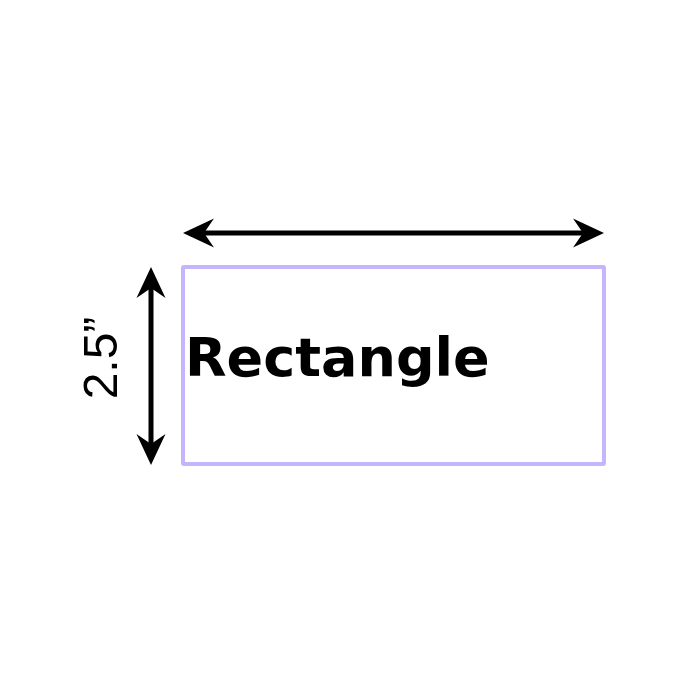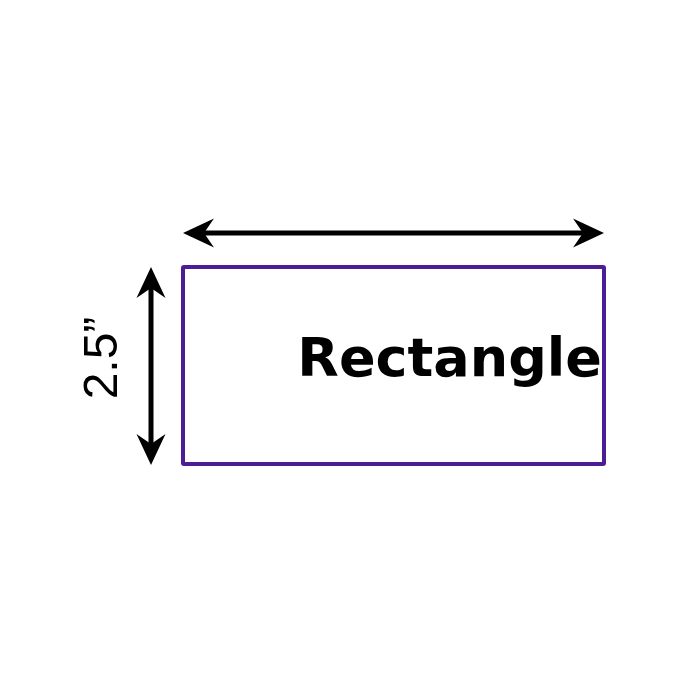--- a/index.html
+++ b/index.html
@@ -23,26 +23,26 @@
     height: 700px;
     pointer-events: none;
   }
   .rect-shape {
     position: absolute;
     left: 181px;
     top: 265px;
     width: 425px;
     height: 201px;
     box-sizing: border-box;
-    border: 4px solid #4c1d95;
+    border: 4px solid #c4b5fd;
     border-radius: 3px;
     background: #ffffff;
     display: flex;
     align-items: center;
-    justify-content: flex-end;
+    justify-content: flex-start;
   }
   .rect-label {
     font-family: "DejaVu Sans", sans-serif;
     font-size: 54px;
     font-weight: 600;
     color: #000000;
     letter-spacing: 0px;
     transform: translateY(-8px);
     white-space: nowrap;
   }

